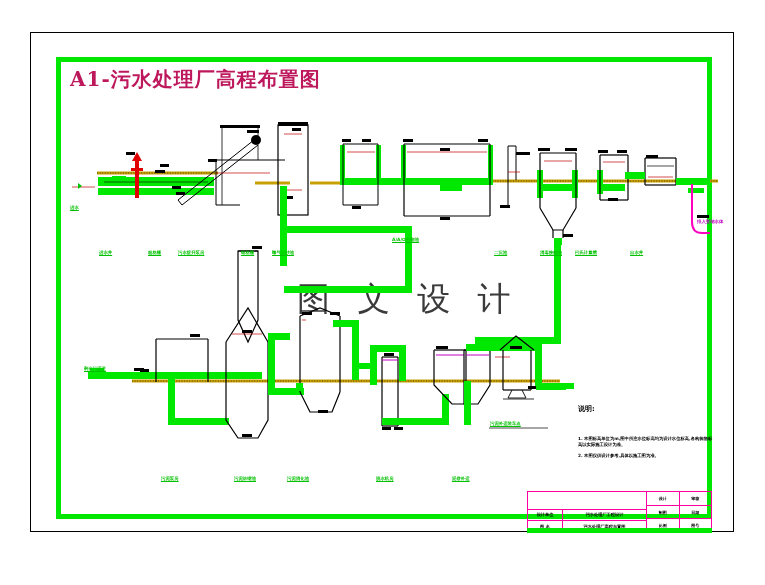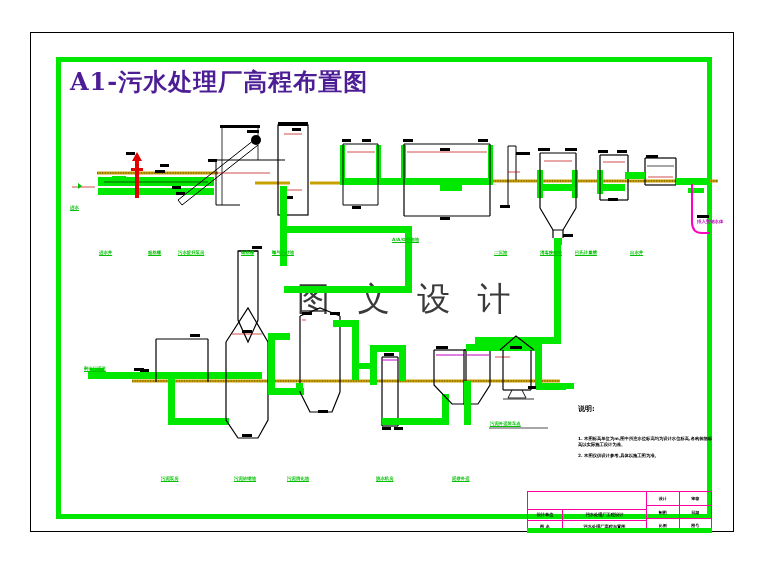--- a/index.html
+++ b/index.html
@@ -27,22 +27,22 @@
     width: 656px; height: 462px;
     border: 5px solid #00e800;
     box-sizing: border-box;
   }
   
   .dwg-title {
     position: absolute;
     left: 70px; top: 66px;
     font-family: "DejaVu Serif", "Liberation Serif", serif;
     font-weight: bold;
-    font-size: 24px;
-    color: #4c1d95;
+    font-size: 20px;
+    color: #be185d;
     letter-spacing: 1px;
     white-space: nowrap;
   }
   
   .watermark {
     position: absolute;
     left: 297px; top: 277px;
     font-family: Liberation Sans, sans-serif;
     font-size: 33px;
     color: #3a3a3a;

